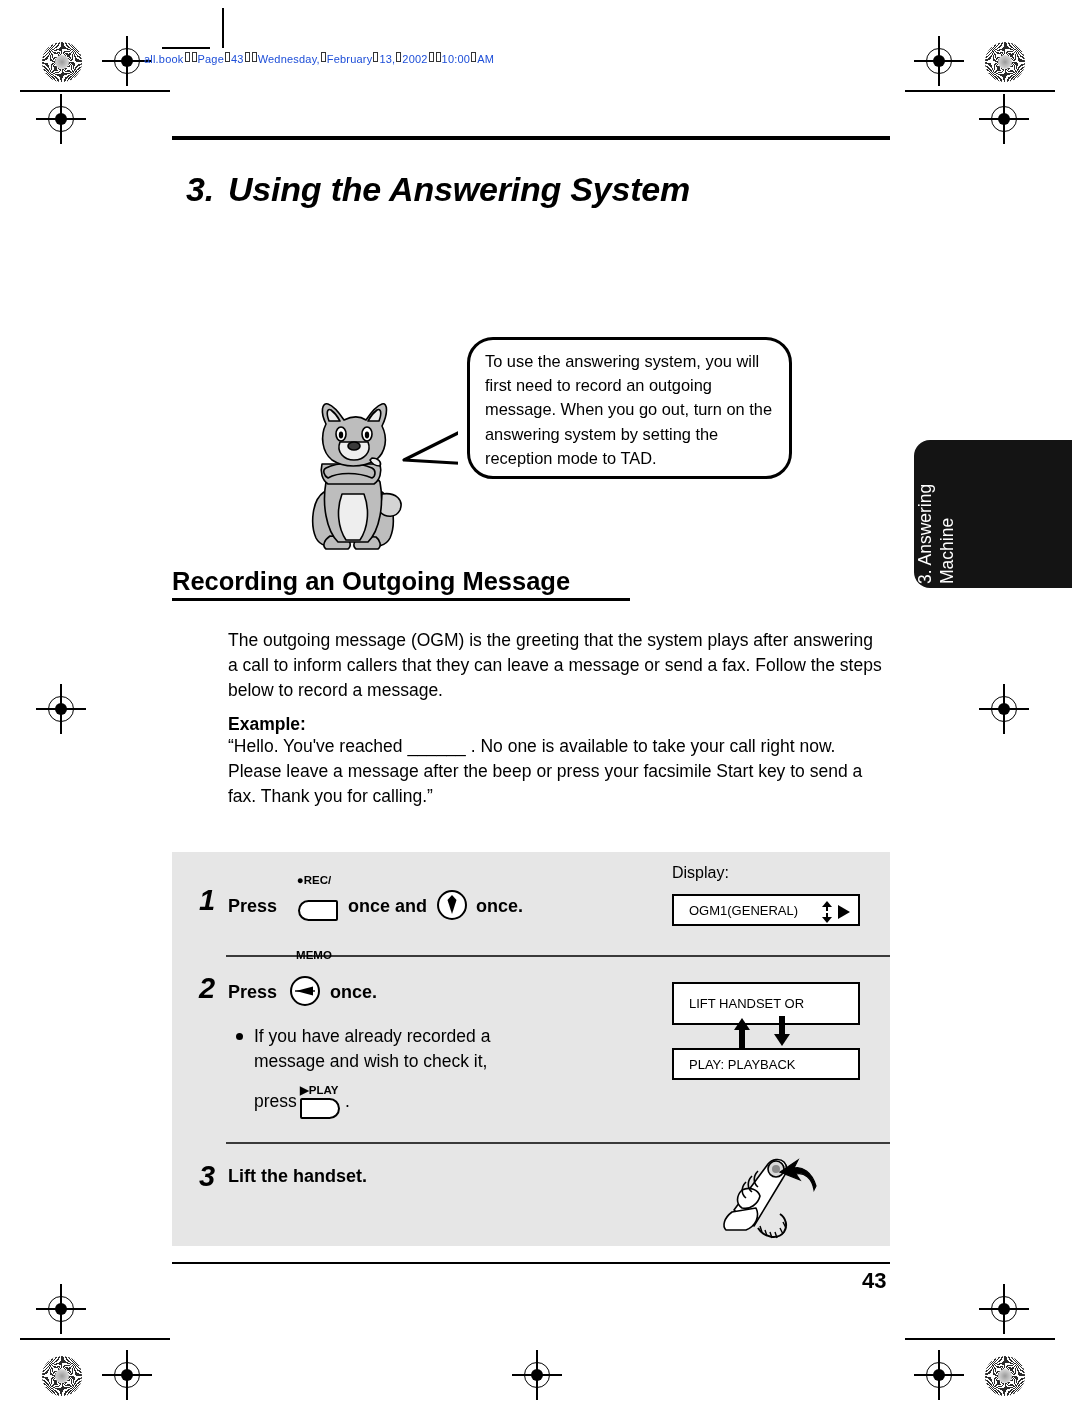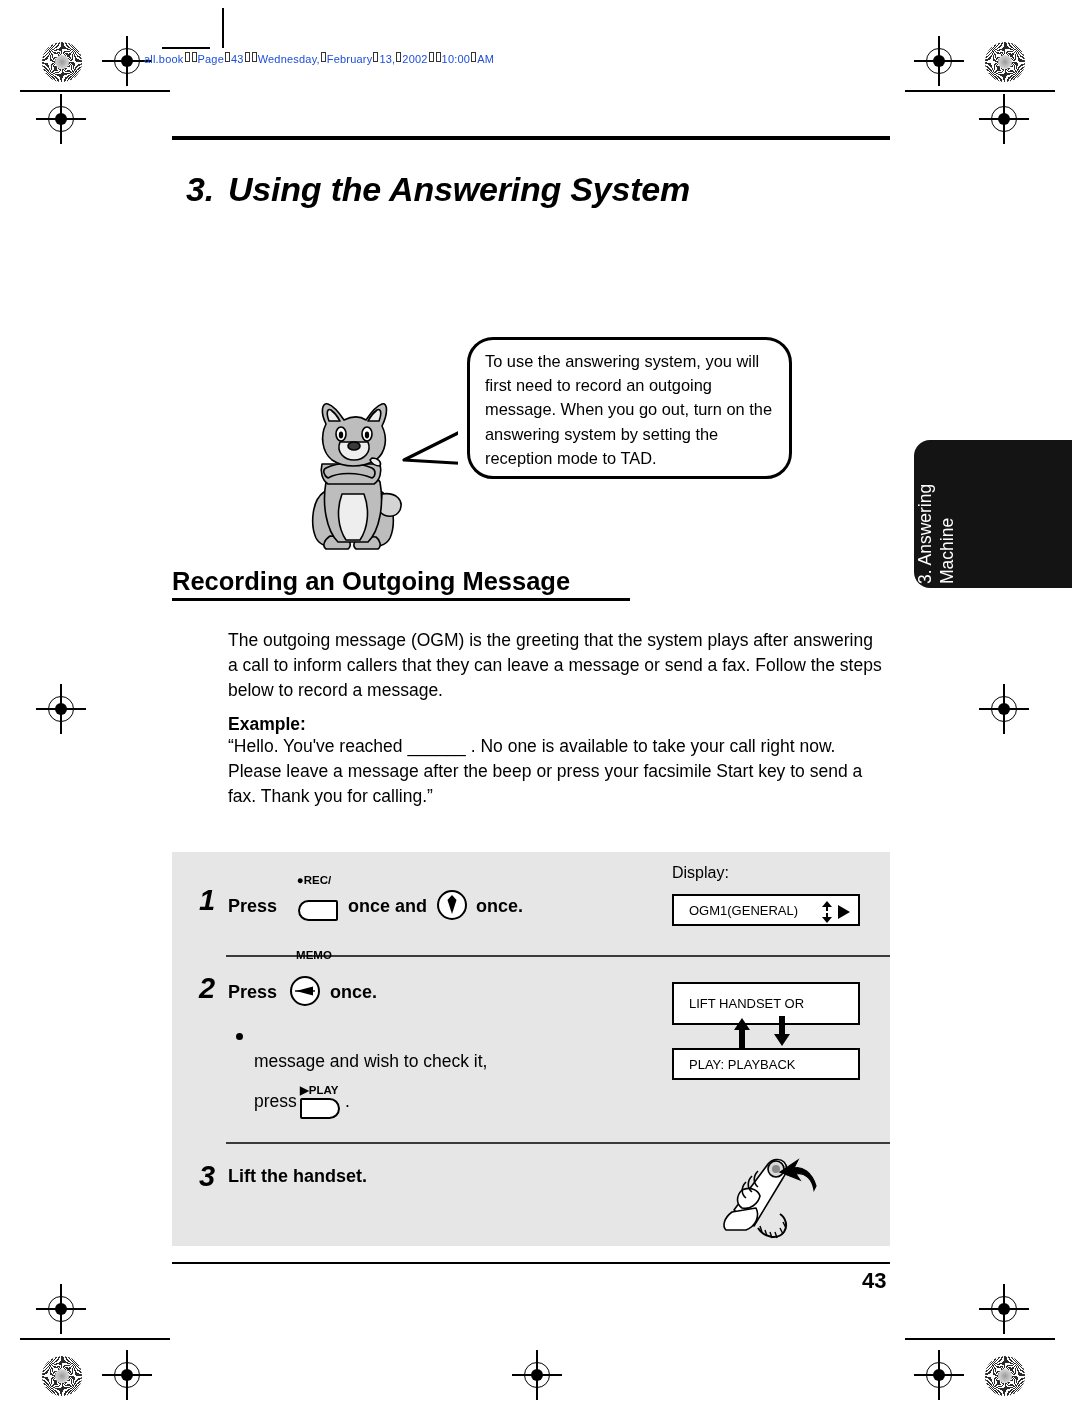--- a/index.html
+++ b/index.html
@@ -287,20 +287,21 @@
   <div class="steptext" style="left:228px;top:982px;">Press</div>
   <div class="circlekey" style="left:290px;top:976px;">
     <svg width="26" height="26" viewBox="0 0 26 26">
         <path d="M4,13 L21,8.5 L21,17.5 Z" fill="#000"></path>
         <path d="M3,13 L23,13" stroke="#000" stroke-width="1.4"></path>
       </svg>
   </div>
   <div class="steptext" style="left:330px;top:982px;">once.</div>
 
   <div class="bullet-dot" style="left:236px;top:1033px;"></div>
+  <div class="bulletline" style="left:254px;top:1024px;width:300px;">If you have already recorded a</div>
   <div class="bulletline" style="left:254px;top:1049px;width:300px;">message and wish to check it,</div>
   <div class="bulletline" style="left:254px;top:1089px;">press</div>
   <div class="keylbl" style="left:300px;top:1084px;width:48px;text-align:left;">▶PLAY</div>
   <div class="key-right" style="left:300px;top:1098px;"></div>
   <div class="bulletline" style="left:345px;top:1089px;">.</div>
 
   <div class="dispbox" style="left:672px;top:982px;width:188px;height:43px;">
     <span>LIFT HANDSET OR</span>
   </div>
   <svg class="arrow-pair" width="80" height="32" viewBox="0 0 80 32" style="left:725px;top:1016px;">

